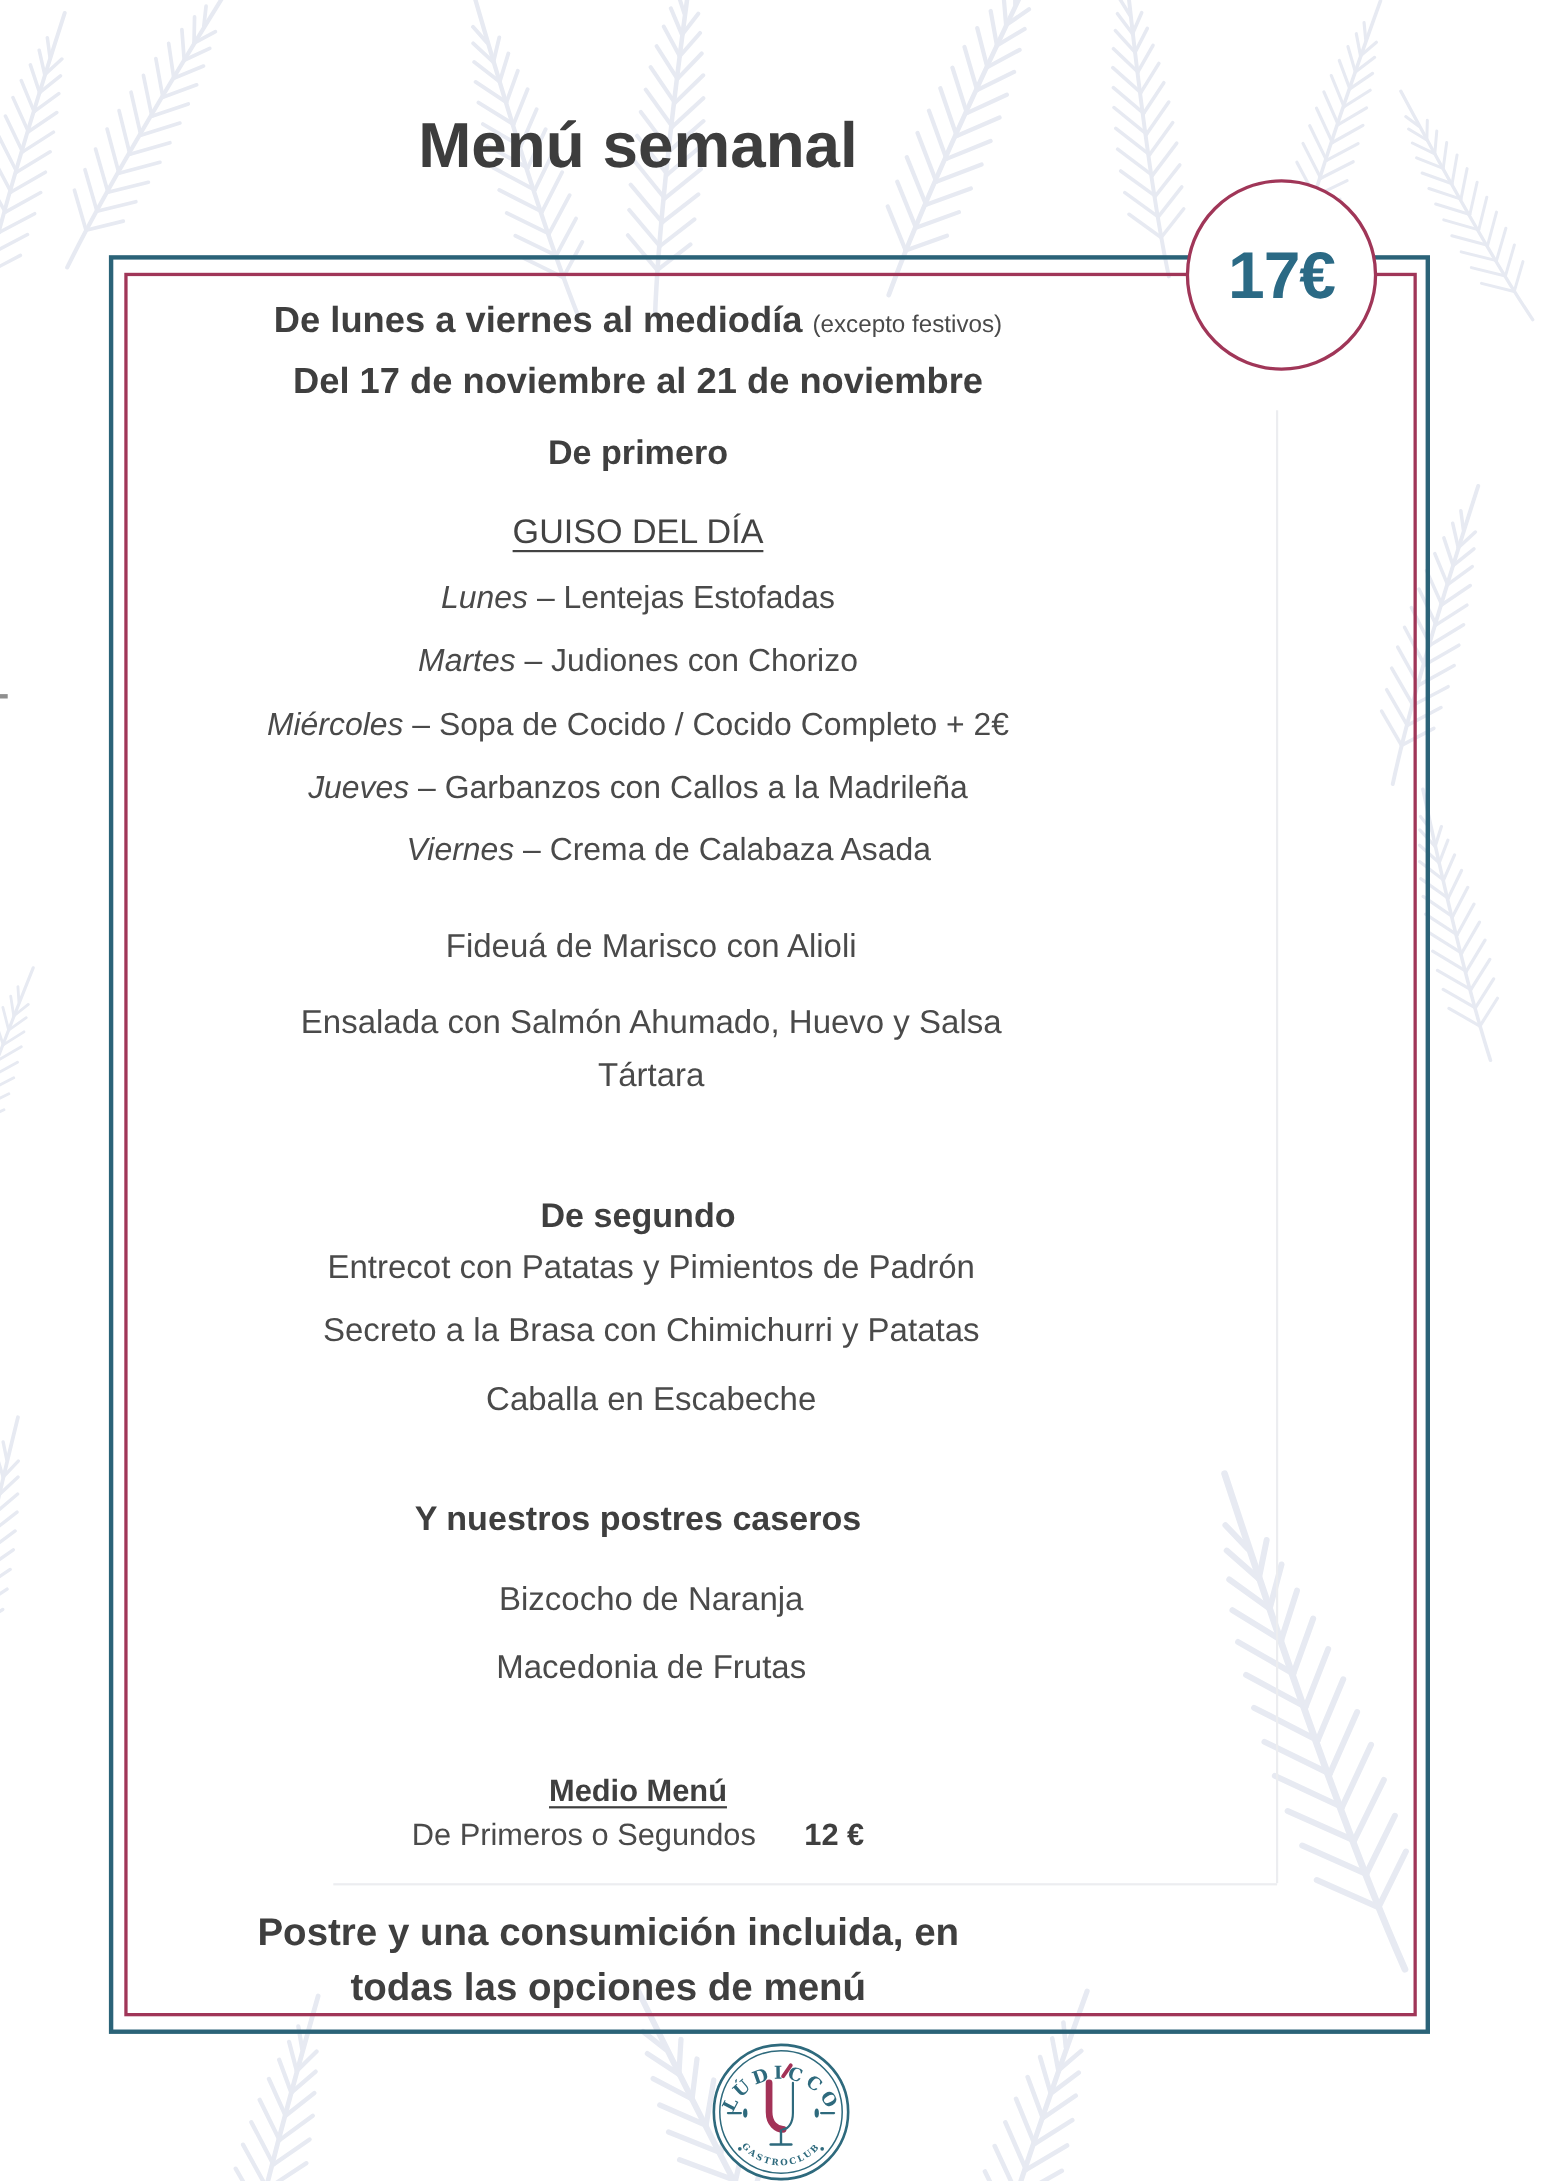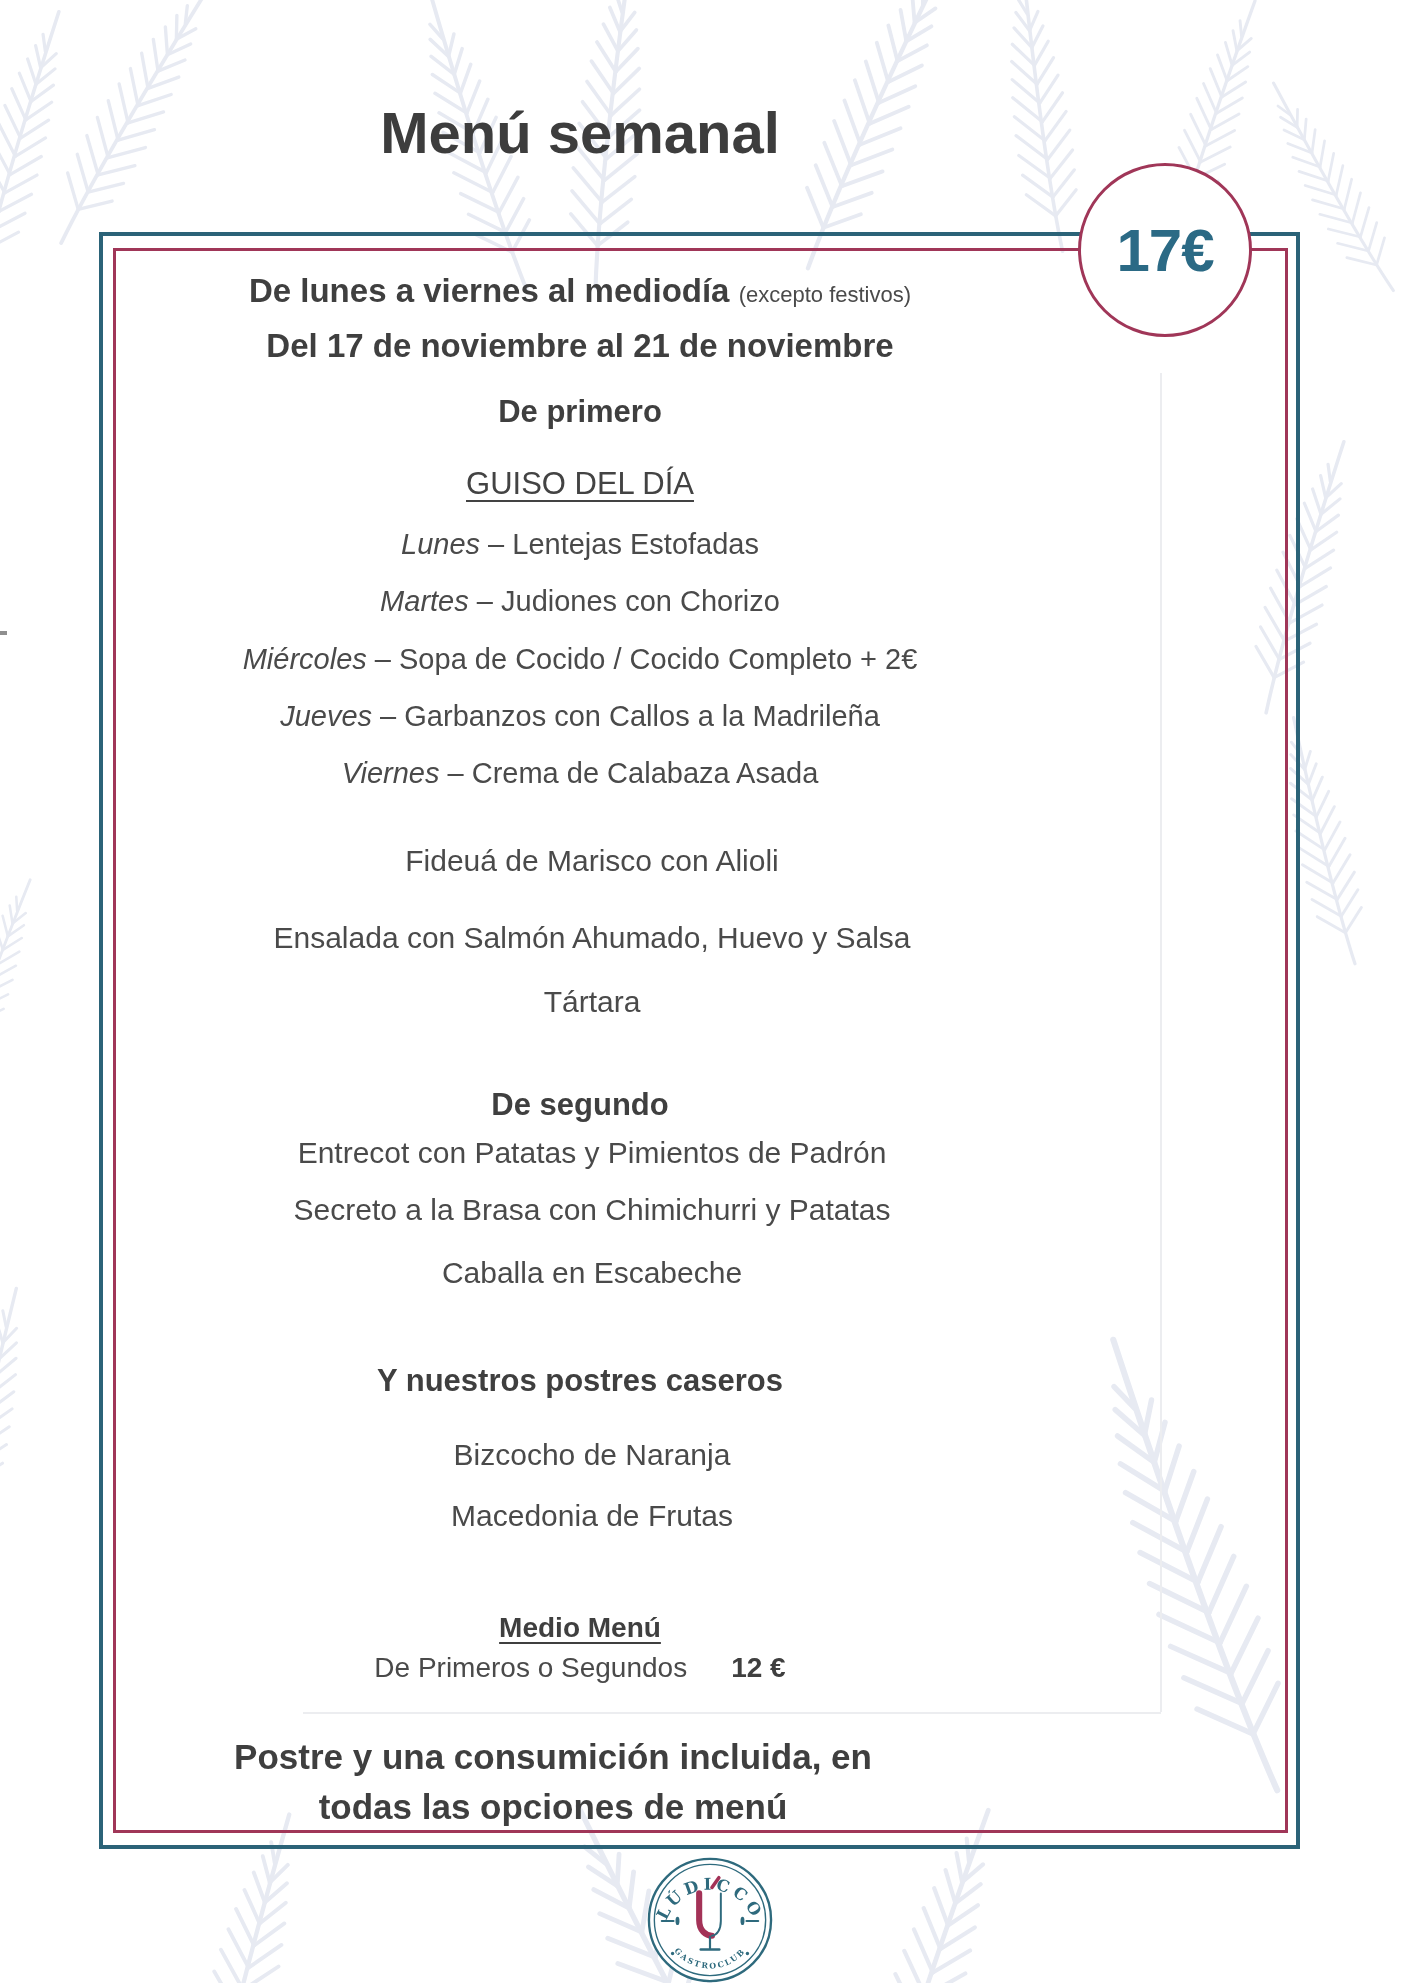--- a/index.html
+++ b/index.html
@@ -42,24 +42,24 @@
   .b{font-weight:bold;color:#3f3f3f;}
   .schedule{top:272px;font-size:33px;}
   .schedule .note{font-size:22px;font-weight:normal;color:#4a4a4a;}
   .daterange{top:327px;font-size:33px;}
   .sec-head{font-size:31px;}
   .h-primero{top:394px;}
   .guiso{top:466px;font-size:31px;color:#434343;}
   .guiso u{text-decoration:underline;text-underline-offset:6px;text-decoration-thickness:2px;}
   .dayrow{font-size:29px;color:#4a4a4a;}
   .dayrow .day{font-style:italic;}
-  .d0{top:528px;}.d1{top:585px;}.d2{top:643px;}.d3{top:700px;}.d4{top:757px;}
+  .d0{top:528px;}.d1{top:585px;}.d2{top:643px;}.d3{top:700px;}.d4{top:757px;padding-left:28px;}
   .dish{font-size:30px;color:#4a4a4a;margin-left:12px;}
   .fideua{top:844px;}
-  .ensalada{top:906px;width:660px;line-height:64px;}
+  .ensalada{top:906px;width:660px;line-height:48px;}
   .h-segundo{top:1087px;}
   .s0{top:1136px;}.s1{top:1193px;}.s2{top:1256px;}
   .h-postres{top:1363px;}
   .p0{top:1438px;}.p1{top:1499px;}
   .mm-head{top:1612px;font-size:28px;}
   .mm-head u{text-decoration:underline;text-underline-offset:5px;text-decoration-thickness:2px;}
   .mm-line{top:1652px;font-size:28px;color:#4a4a4a;}
   .mm-line .price{font-weight:bold;color:#3f3f3f;margin-left:44px;}
   .footer-note{top:1732px;font-size:35px;line-height:50px;padding-right:54px;box-sizing:border-box;}
   

